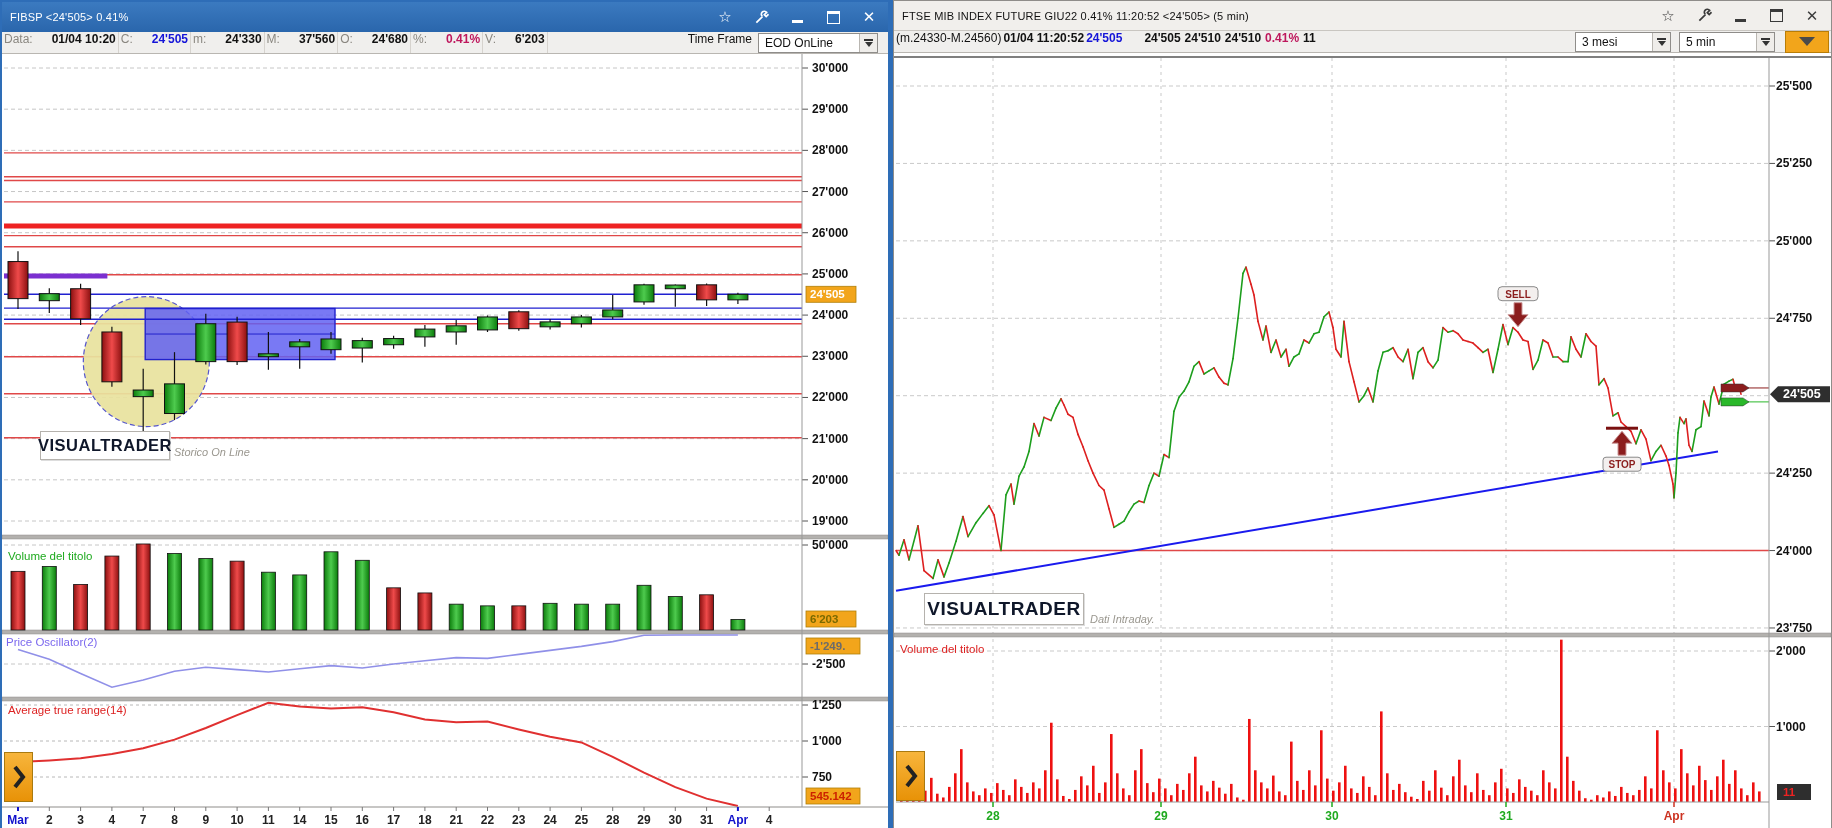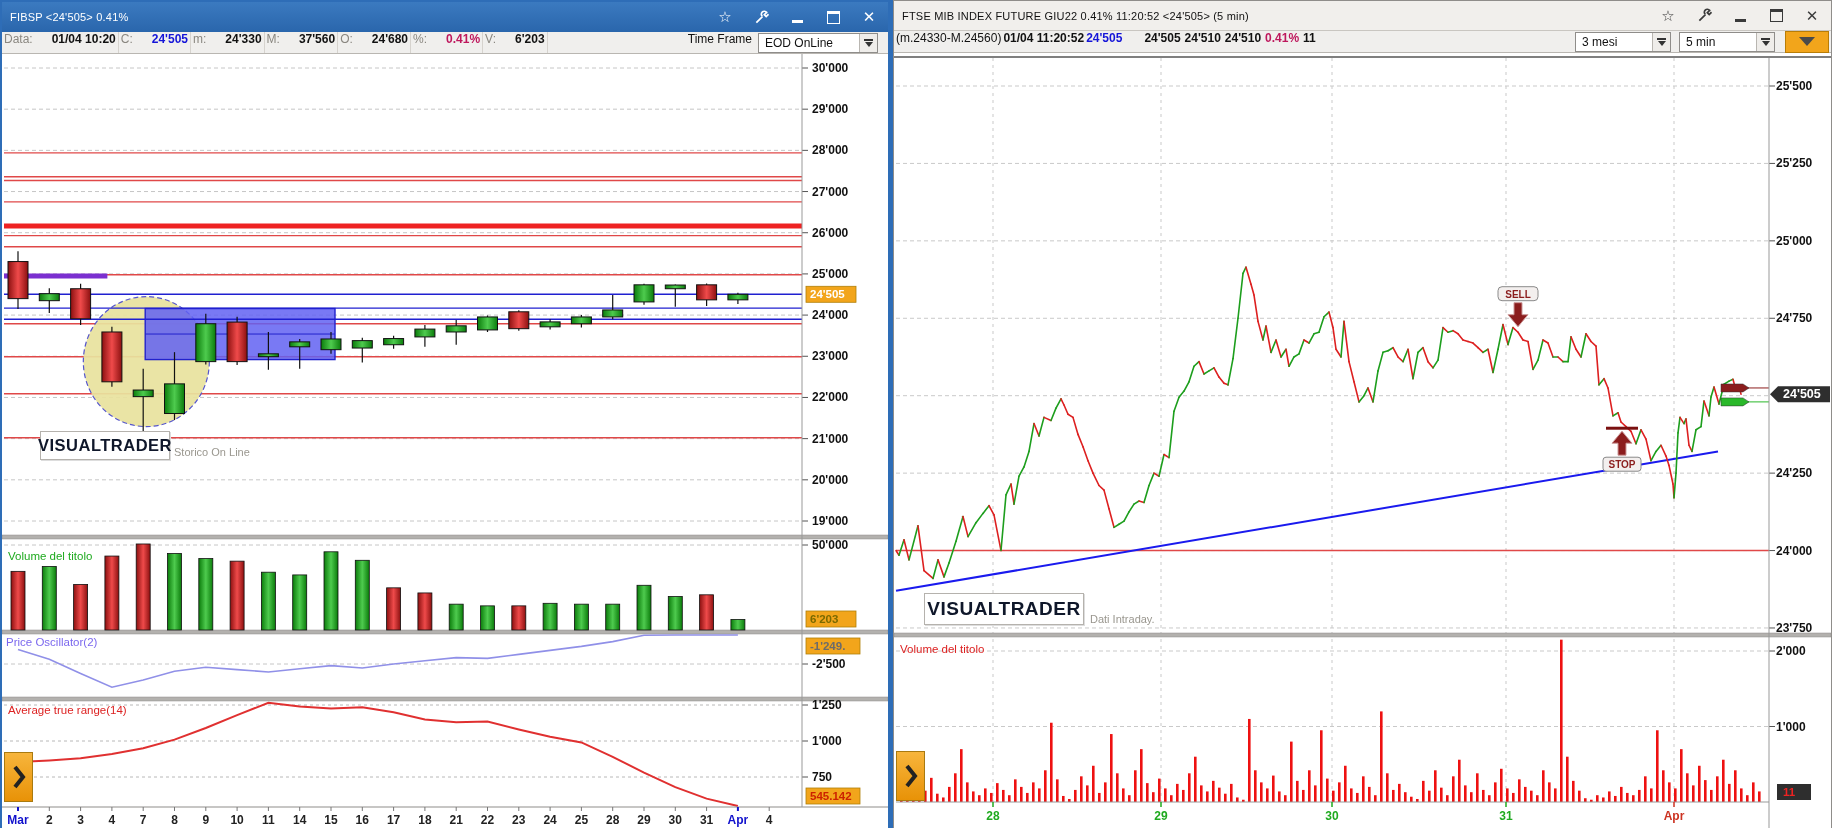--- a/index.html
+++ b/index.html
@@ -38,21 +38,21 @@
   .orange-btn{width:42px;height:20px;background:#f2a51b;border:1px solid #b97d06;margin-left:6px;
               display:flex;align-items:center;justify-content:center;}
   .orange-tri{width:0;height:0;border-left:8px solid transparent;border-right:8px solid transparent;
               border-top:9px solid #4a4a4a;}
   .chart{position:absolute;left:0;top:0;z-index:1;}
   .navbtn{position:absolute;width:27px;height:48px;background:linear-gradient(#f7b53c,#e89207);
           border:1px solid #a97a10;z-index:4;display:flex;align-items:center;justify-content:center;}
   .vtlogo{position:absolute;background:#fff;border:1px solid #b5b2ad;box-shadow:1px 1px 0 #ddd;
           display:flex;align-items:center;justify-content:center;z-index:3;
           color:#0f172a;font-weight:700;letter-spacing:.5px;}
-  .vtsub{position:absolute;color:#9a978f;font-size:11px;z-index:3;}
+  .vtsub{position:absolute;color:#9a978f;font-size:11px;z-index:3;font-style:italic;}
 </style>
 </head>
 <body>
 
 <div class="win win-left">
   <svg class="chart" id="chart-left" width="886" height="828">
       <g>
         <rect x="0" y="52" width="886" height="776" fill="#ffffff"></rect>
         <line x1="2" y1="66" x2="800" y2="66" stroke="#c6c6c6" stroke-width="1" stroke-dasharray="4 3"></line>
         <line x1="800" y1="66" x2="806" y2="66" stroke="#555" stroke-width="1"></line>

